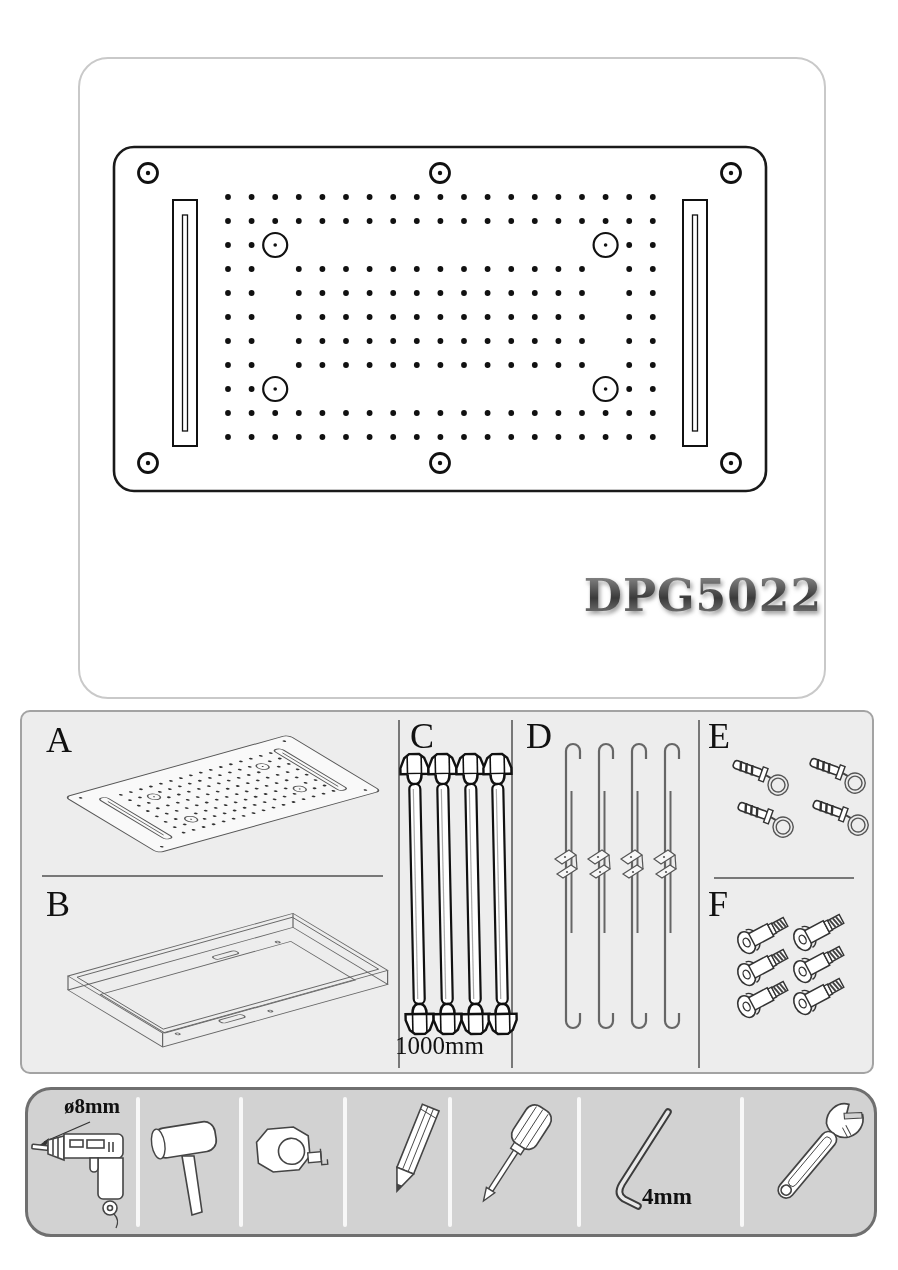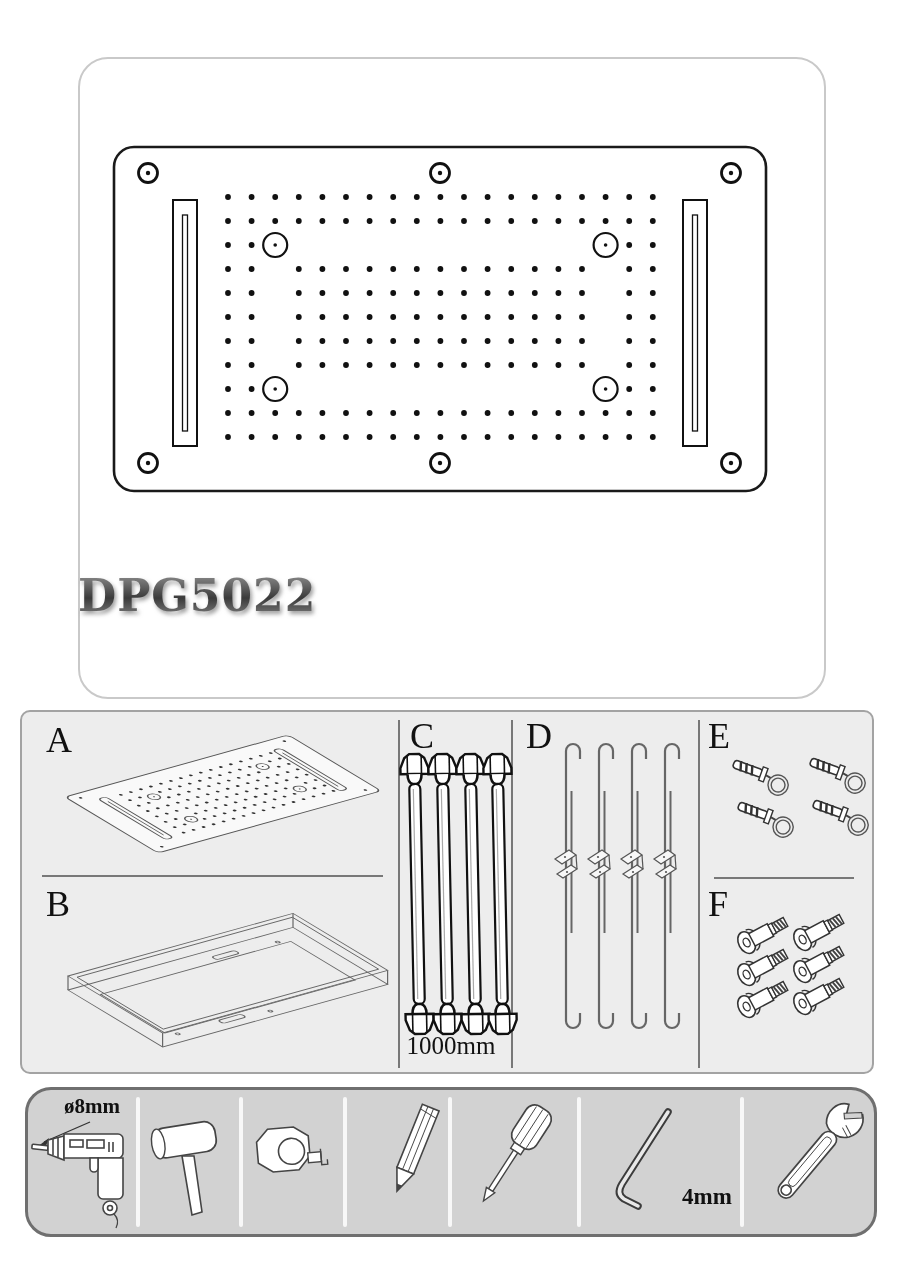--- a/index.html
+++ b/index.html
@@ -3,44 +3,44 @@
 <meta charset="utf-8">
 <style>
   html,body{margin:0;padding:0;background:#fff;}
   .sheet{position:relative;width:898px;height:1270px;background:#fff;overflow:hidden;
          font-family:"Liberation Serif","DejaVu Serif",serif;}
 
   
   .top-card{position:absolute;left:78px;top:57px;width:744px;height:638px;
             border:2px solid #c9c9c9;border-radius:30px;background:#fff;}
   #main-drawing{position:absolute;left:112px;top:145px;}
-  .model{position:absolute;left:78px;top:570px;width:744px;text-align:left;
+  .model{position:absolute;left:78px;top:570px;width:744px;text-align:right;
          font-family:"DejaVu Serif",serif;font-weight:bold;font-size:44px;letter-spacing:1px;
          color:#4d4d4d;
          background:linear-gradient(180deg,#9a9a9a 0%,#3a3a3a 55%,#8a8a8a 100%);
          -webkit-background-clip:text;background-clip:text;-webkit-text-fill-color:transparent;
          filter:drop-shadow(2px 3px 2px rgba(80,80,80,.55));}
 
   
   .parts-card{position:absolute;left:20px;top:710px;width:854px;height:364px;box-sizing:border-box;
               background:#ededed;border:2px solid #a3a3a3;border-radius:10px;}
   .sec-label{position:absolute;font-size:36px;line-height:1;color:#111;}
   .div-h{position:absolute;height:2px;background:#787878;}
   .div-v{position:absolute;width:2px;background:#787878;}
   #parts-art{position:absolute;left:20px;top:710px;}
-  .len-label{position:absolute;left:395px;top:1032px;width:112px;text-align:center;
+  .len-label{position:absolute;left:395px;top:1032px;width:112px;
              font-size:25px;color:#111;}
 
   
   .tools-card{position:absolute;left:25px;top:1087px;width:852px;height:150px;box-sizing:border-box;
               background:#d2d2d2;border:3px solid #6f6f6f;border-radius:26px;}
   .tool-div{position:absolute;width:4px;top:1097px;height:130px;background:#f8f8f8;border-radius:2px;}
   .tool-label{position:absolute;color:#111;font-weight:bold;}
   #drill-label{left:64px;top:1094px;font-size:21px;}
-  #allen-label{left:642px;top:1184px;font-size:23px;margin-left:40px;}
+  #allen-label{left:642px;top:1184px;font-size:23px;}
   .tool-svg{position:absolute;}
 </style>
 </head>
 <body>
 
 <div class="sheet">
 
   <div class="top-card"></div>
 
   <svg id="main-drawing" width="656" height="348" viewBox="0 0 656 348">

